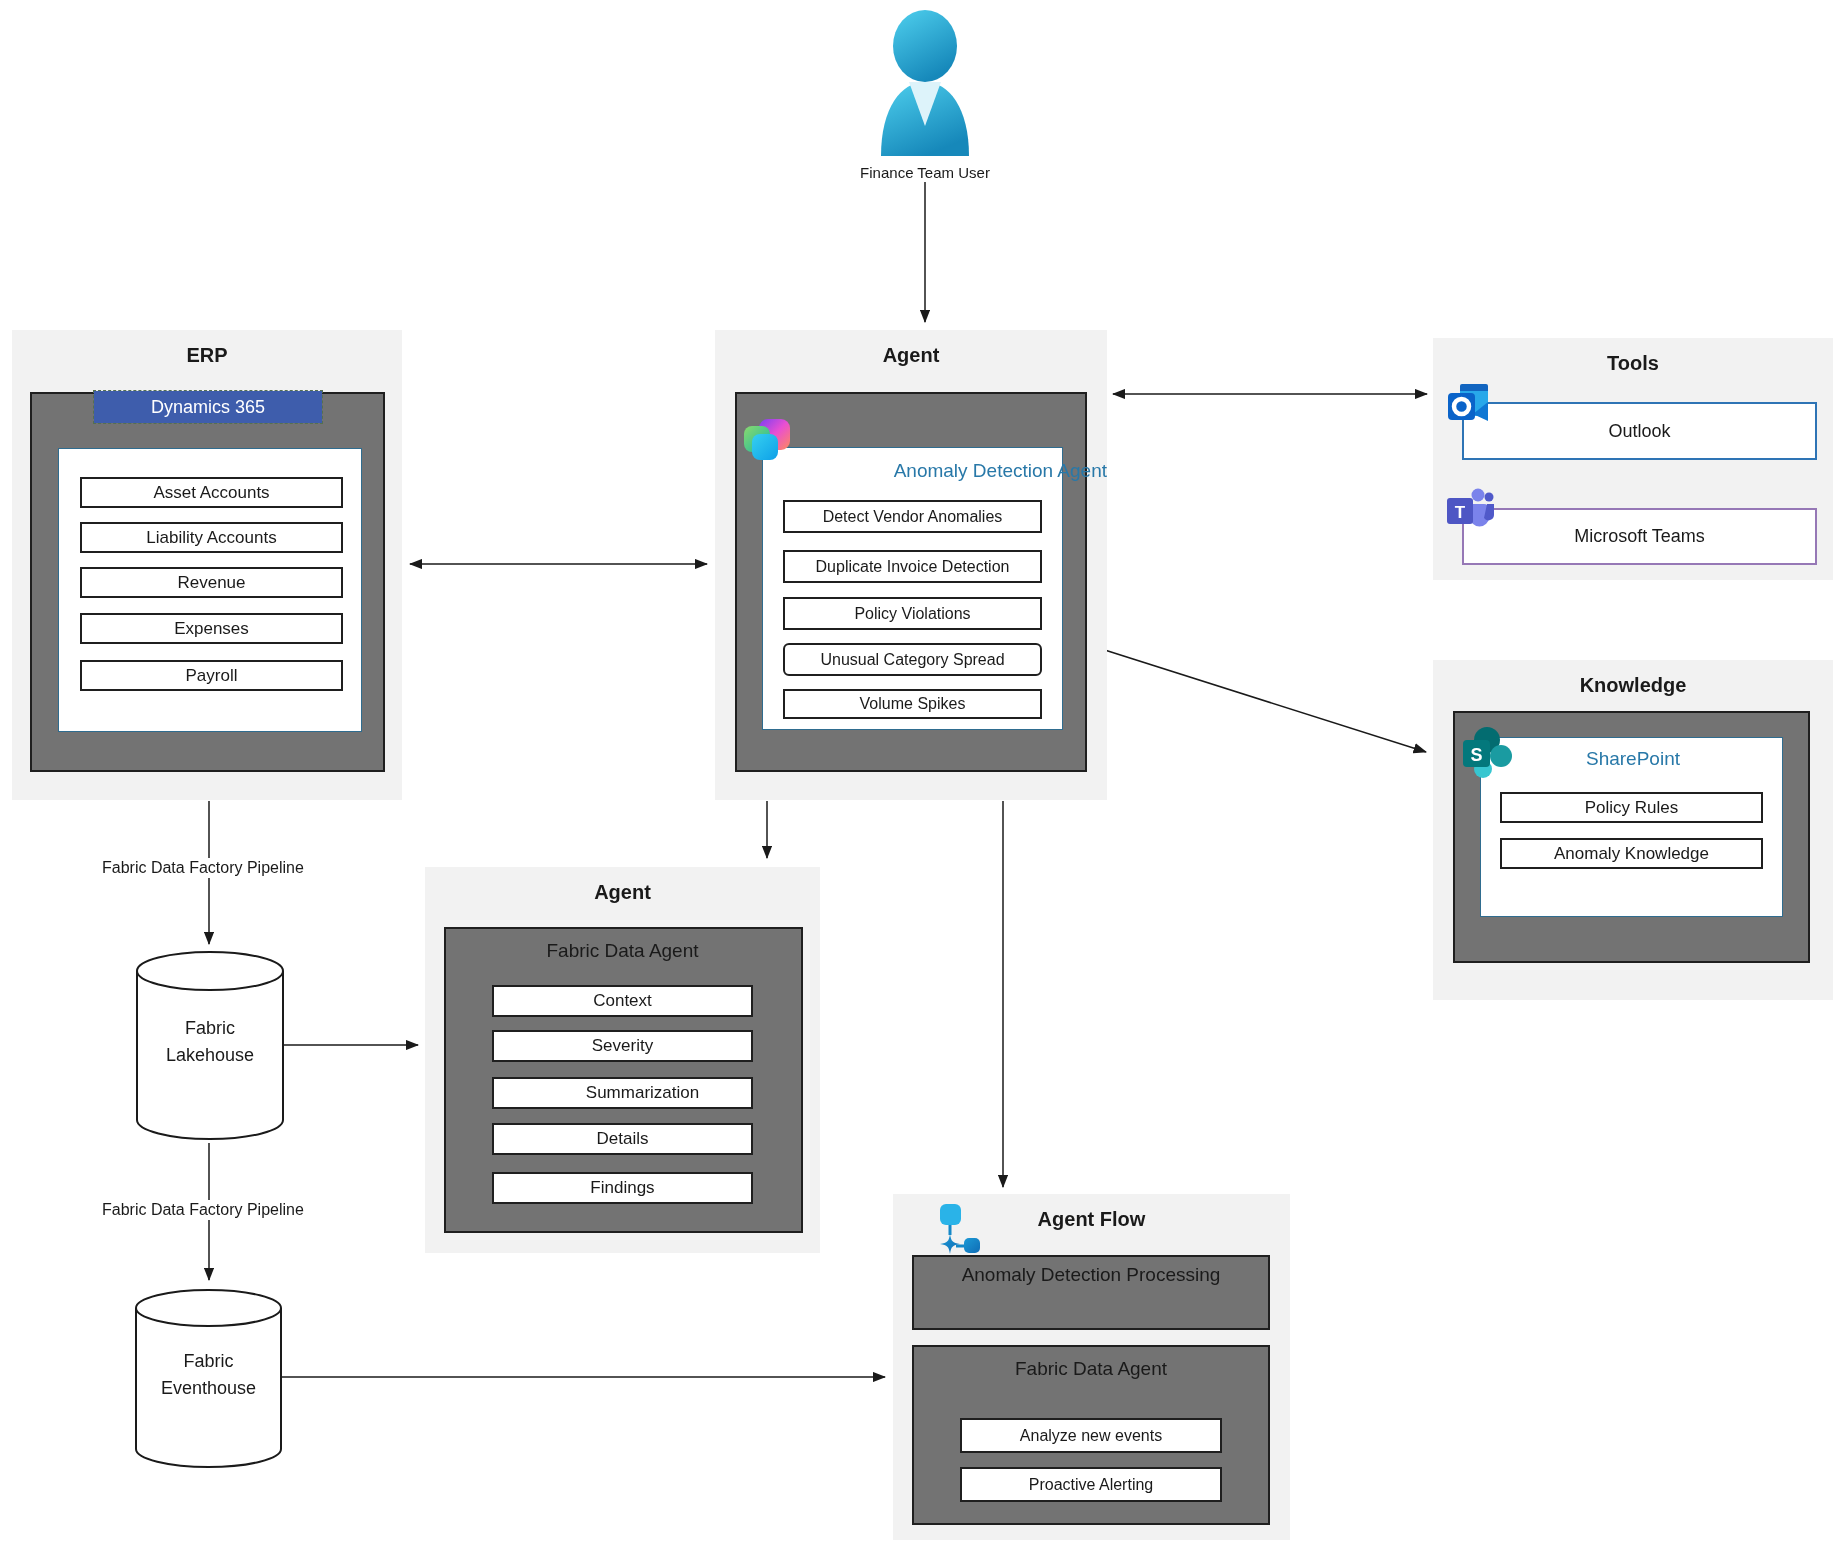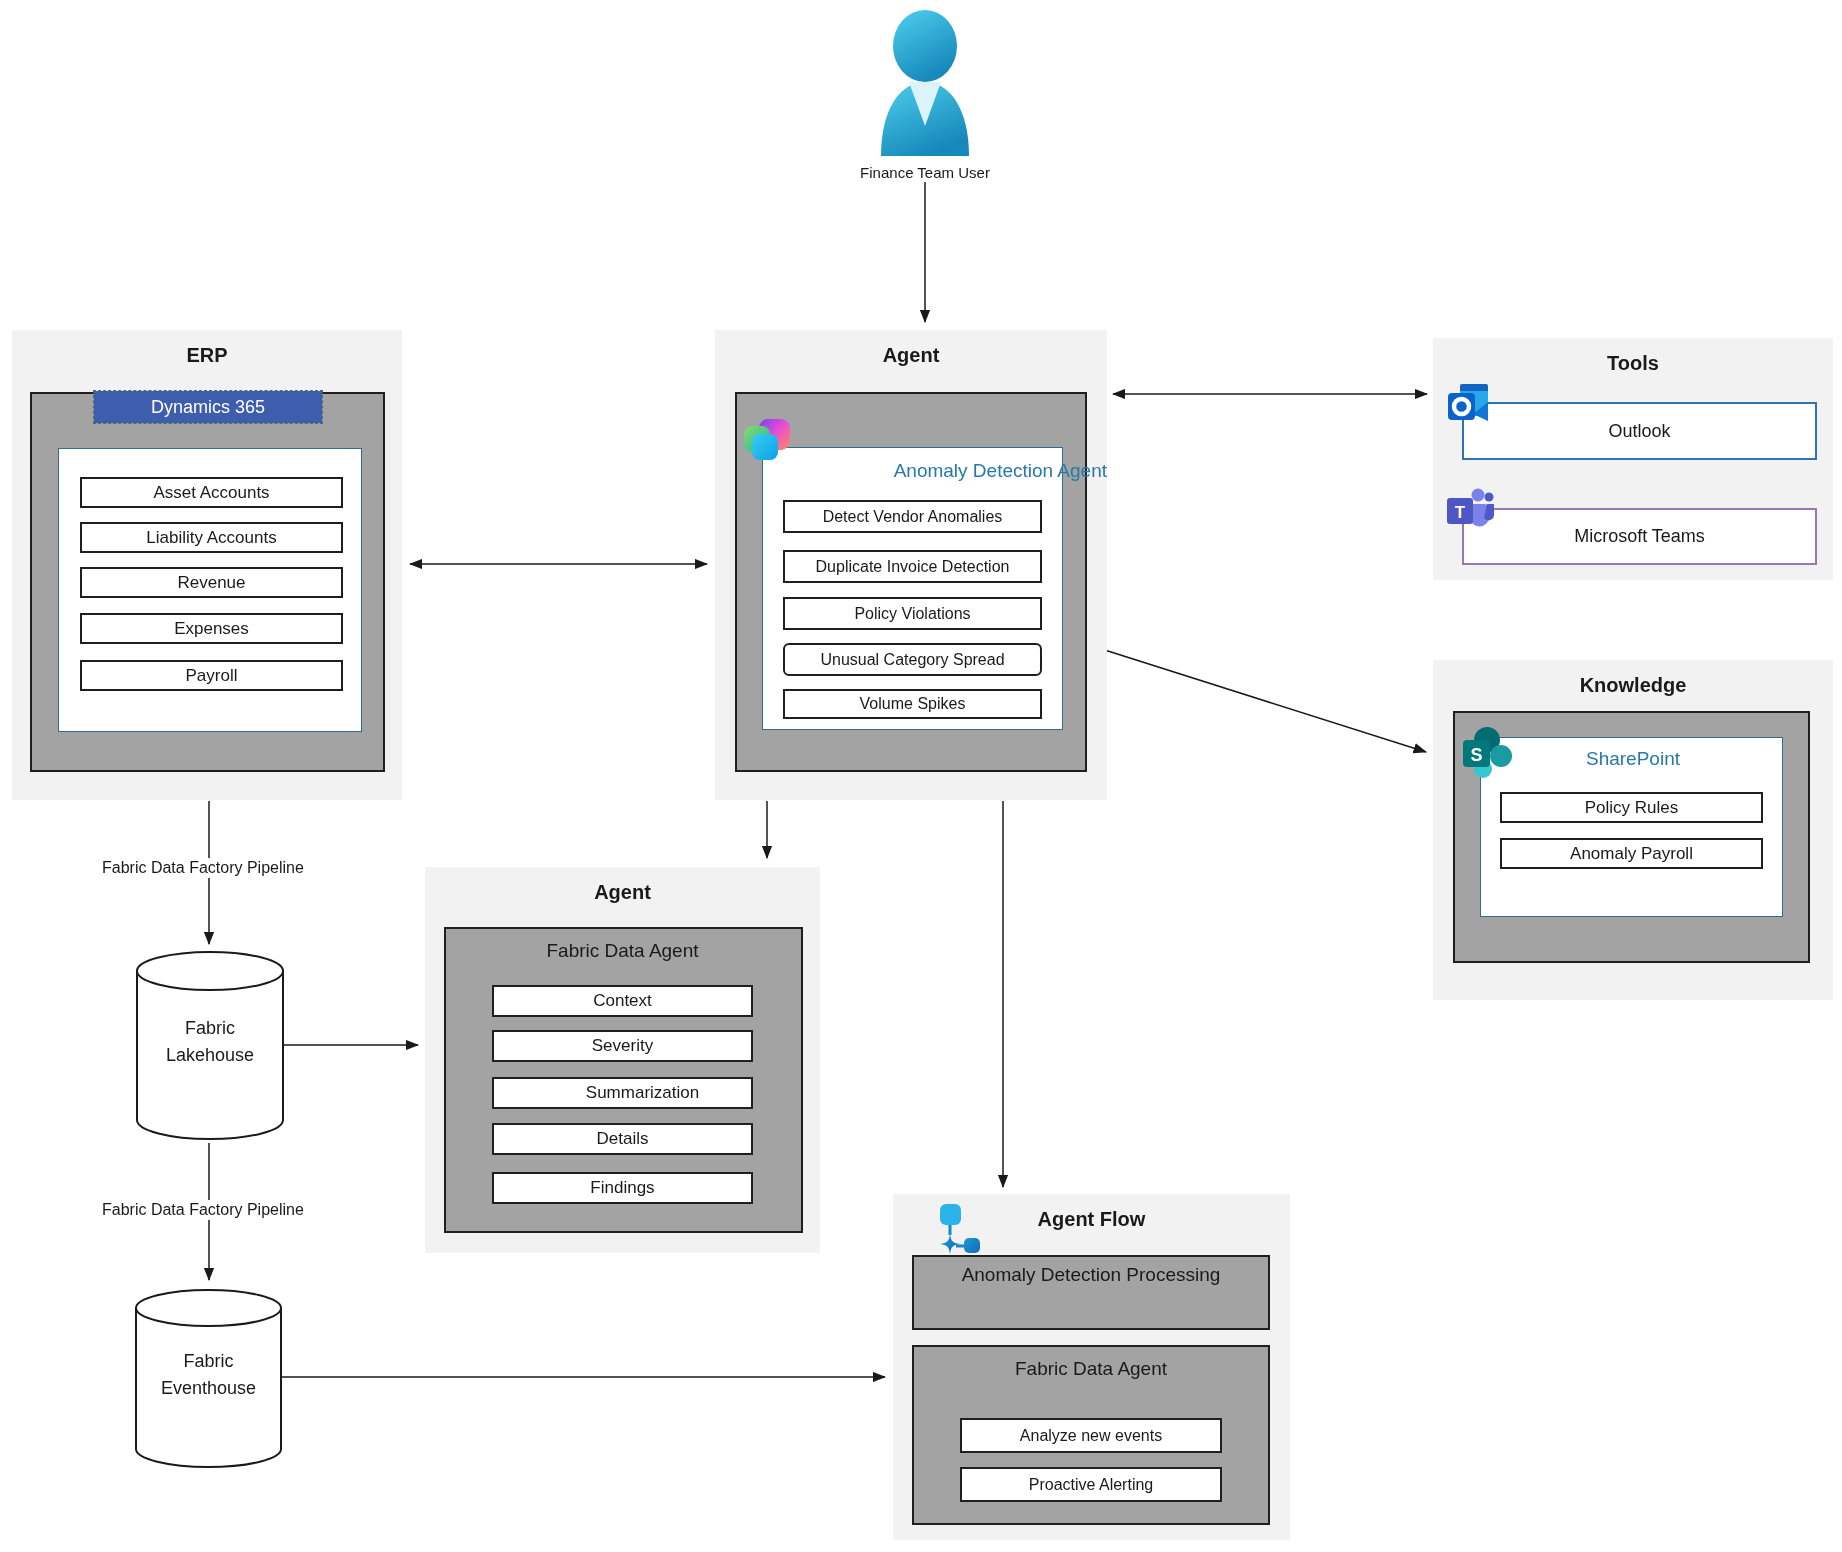--- a/index.html
+++ b/index.html
@@ -4,21 +4,21 @@
 <style>
   html,body{margin:0;padding:0;background:#ffffff;}
   .canvas{
     position:relative;width:1842px;height:1552px;overflow:hidden;
     font-family:"Liberation Sans",sans-serif;color:#1a1a1a;background:#ffffff;
   }
   .connectors{position:absolute;left:0;top:0;width:1842px;height:1552px;pointer-events:none;}
   .panel{position:absolute;background:var(--panel_bg);}
   .panel-title{position:absolute;left:0;right:0;top:14px;text-align:center;
     font-size:20px;font-weight:bold;}
-  .white-box{position:absolute;background:#a3a3a3;border:2px solid var(--box_border);box-sizing:border-box;}
+  .white-box{position:absolute;background:#737373;border:2px solid var(--box_border);box-sizing:border-box;}
   .teal-box{position:absolute;background:#ffffff;border:1.5px solid var(--teal_border);box-sizing:border-box;}
   .item{position:absolute;background:#ffffff;border:2px solid var(--box_border);box-sizing:border-box;
     display:flex;align-items:center;justify-content:center;font-size:17px;white-space:nowrap;}
   .banner{position:absolute;background:var(--dynamics_blue);color:#ffffff;font-size:18px;
     display:flex;align-items:center;justify-content:center;outline:1px dashed #55704f;box-sizing:border-box;}
   .accent-name{position:absolute;left:0;right:0;text-align:center;font-size:19px;color:var(--teal_text);}
   .black-name{position:absolute;left:0;right:0;text-align:center;font-size:19px;color:#1a1a1a;}
   .tool-box{position:absolute;background:#ffffff;box-sizing:border-box;display:flex;align-items:center;
     justify-content:center;font-size:18px;}
   .icon{position:absolute;}
@@ -136,21 +136,21 @@
     <div class="teal-box" style="left:47px;top:77px;width:303px;height:180px;"></div>
     <svg class="icon" style="left:27px;top:66px;" width="54" height="54" viewBox="0 0 54 54">
       <circle cx="27" cy="14" r="13" fill="#036c70"></circle>
       <circle cx="41" cy="30" r="11" fill="#1a9ba1"></circle>
       <circle cx="23" cy="43" r="9" fill="#37c6d0"></circle>
       <rect x="3" y="14" width="27" height="27" rx="4" fill="#03787c"></rect>
       <text x="16.5" y="34.5" font-size="18" font-weight="bold" fill="#ffffff" text-anchor="middle" font-family="Liberation Sans, sans-serif">S</text>
     </svg>
     <div class="accent-name" style="top:88px;">SharePoint</div>
     <div class="item" style="left:67px;top:132px;width:263px;height:31px;">Policy Rules</div>
-    <div class="item" style="left:67px;top:178px;width:263px;height:31px;">Anomaly Payroll</div>
+    <div class="item" style="left:67px;top:178px;width:263px;height:31px;">Anomaly Knowledge</div>
   </div>
 
   <div class="pipe-label" style="left:97px;top:858px;">Fabric Data Factory Pipeline</div>
 
   <div class="cyl" style="left:135px;top:950px;width:150px;height:192px;">
     <svg width="150" height="192" viewBox="0 0 150 192">
       <path d="M2,21 L2,170 A73,19 0 0 0 148,170 L148,21" fill="#ffffff" stroke="#1a1a1a" stroke-width="2"></path>
       <ellipse cx="75" cy="21" rx="73" ry="19" fill="#ffffff" stroke="#1a1a1a" stroke-width="2"></ellipse>
     </svg>
     <div class="cyl-label" style="top:65px;">

